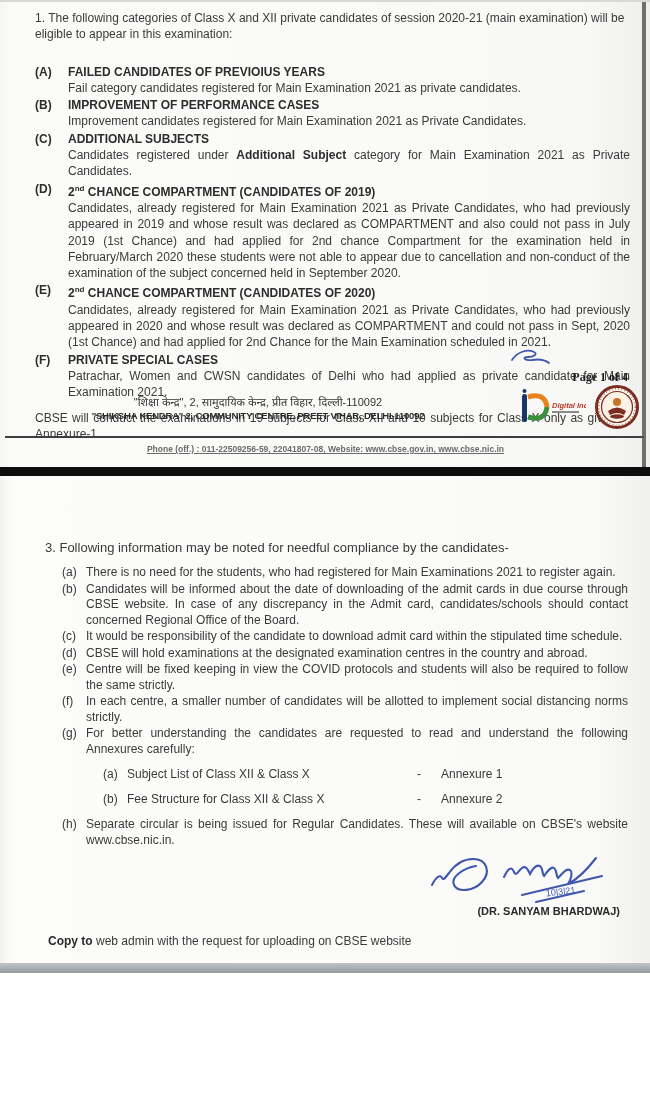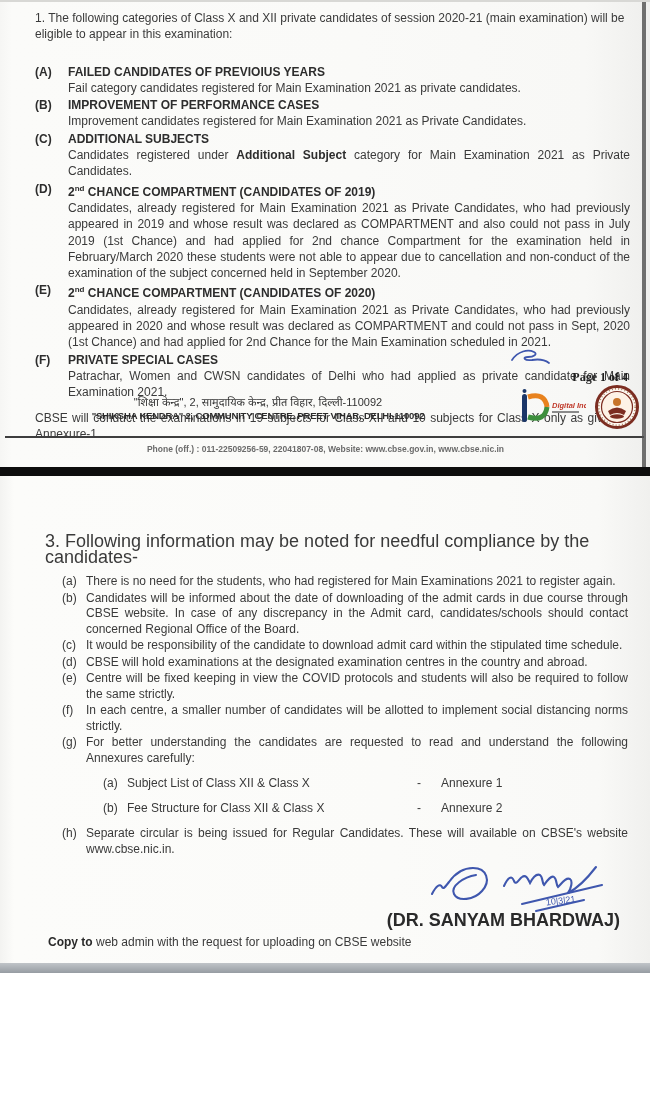--- a/index.html
+++ b/index.html
@@ -29,43 +29,43 @@
   .cat-body b{color:#2d2d2d;}
   .sec2{margin:0;font-weight:bold;font-size:12.5px;color:#2d2d2d;line-height:16.3px;}
   .sec2-body{margin:9px 0 0 0;line-height:16.3px;text-align:justify;}
   .sig1{position:absolute;right:98px;bottom:100px;width:44px;height:20px;}
   .pageno{position:absolute;right:22px;bottom:82px;font-weight:bold;font-size:12px;color:#1f1f1f;font-family:"Liberation Serif","DejaVu Serif",serif;}
   .logos{position:absolute;left:4px;right:10px;bottom:34px;display:flex;align-items:center;}
   .addr{flex:1;text-align:center;line-height:13px;}
   .addr-hi{font-size:11px;color:#333;}
   .addr-en{font-size:9.5px;font-weight:bold;color:#2b2b2b;letter-spacing:-.2px;}
   .rule{position:absolute;left:5px;right:6px;bottom:29px;height:2px;background:#3e3e3e;}
-  .phone{position:absolute;left:1px;right:0;bottom:13px;text-align:center;font-size:8.5px;font-weight:bold;color:#6b6b6b;}
+  .phone{position:absolute;left:1px;right:0;bottom:13px;text-align:center;font-size:8.5px;font-weight:bold;color:#6b6b6b;text-decoration:underline;}
   
   .separator{height:9px;background:#0d0d0d;}
   
   .page2{
     height:487px;box-sizing:border-box;position:relative;
     padding:56px 22px 0 45px;
     background:linear-gradient(90deg,#f3f3f1 0,#fcfcfa 14px,#fbfbf9 60%,#f9f9f7 92%,#f0f0ee 100%);
   }
-  .p3head{margin:1px 0 9px 0;font-size:18px;line-height:16px;}
+  .p3head{margin:8px 0 9px 0;font-size:13px;line-height:16px;}
   .item{display:flex;line-height:15.5px;margin-bottom:1px;}
   .item-label{width:24px;margin-left:17px;flex-shrink:0;}
   .item-text{flex:1;text-align:justify;}
   .item:last-child{margin-top:10px;}
   .annex{display:flex;margin:10px 0 10px 58px;line-height:15px;}
   .annex-label{width:24px;flex-shrink:0;}
   .annex-text{width:290px;flex-shrink:0;}
   .annex-dash{width:24px;flex-shrink:0;}
   .signblock{text-align:right;padding-right:8px;margin-top:0;}
   .signblock svg{display:inline-block;}
-  .sign-name{font-weight:bold;font-size:18px;color:#2a2a2a;margin-top:-6px;line-height:14px;}
+  .sign-name{font-weight:bold;font-size:11px;color:#2a2a2a;margin-top:-6px;line-height:14px;}
   .sign-title{font-weight:bold;font-size:12.5px;color:#2a2a2a;line-height:14px;}
-  .copyto{margin:8px 0 0 3px;line-height:15px;}
+  .copyto{margin:16px 0 0 3px;line-height:15px;}
   .copyto b{color:#2a2a2a;}
   .bottombar{height:10px;background:linear-gradient(#c0c4c8,#969ca2);}
 </style>
 </head>
 <body>
 
 <div class="scan">
 
   <section class="page1">
     <p class="intro">1. The following categories of Class X and XII private candidates of session 2020-21 (main examination) will be eligible to appear in this examination:</p>

